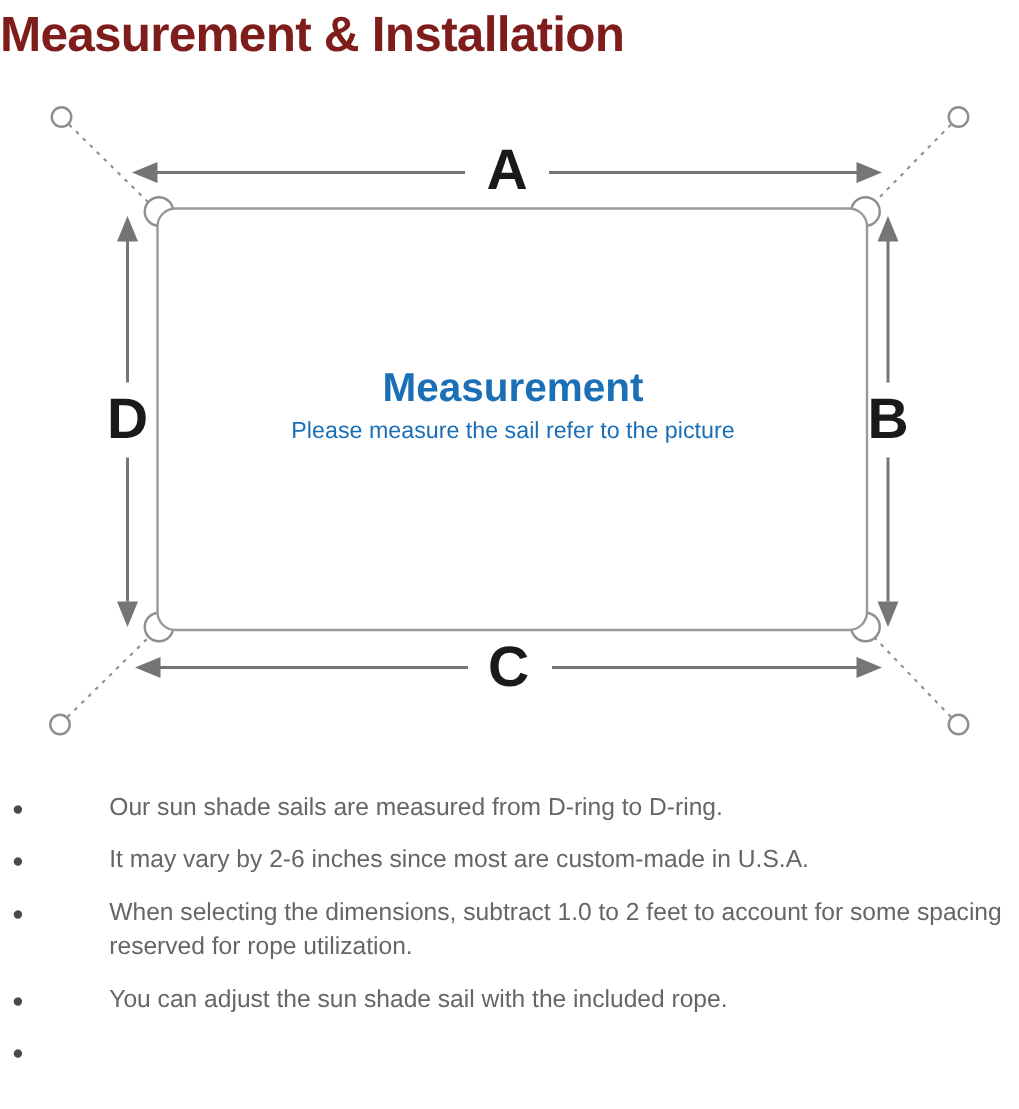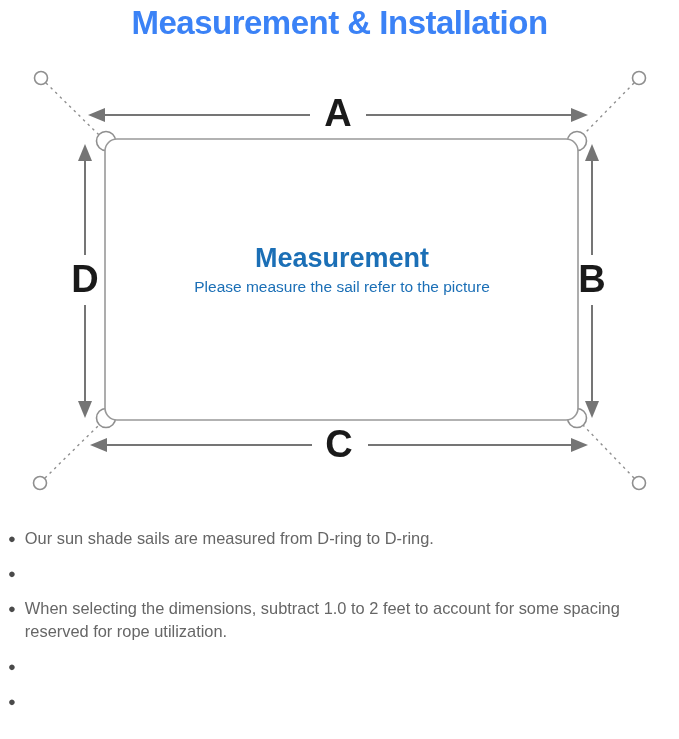--- a/index.html
+++ b/index.html
@@ -9,25 +9,25 @@
   }
   body {
     width: 679px;
     height: 739px;
     position: relative;
     overflow: hidden;
     font-family: "Liberation Sans", sans-serif;
   }
   .page-title {
     margin: 4px 0 0 0;
-    text-align: center;
+    text-align: left;
     font-size: 33px;
     font-weight: bold;
     letter-spacing: -0.5px;
-    color: #3b82f6;
+    color: #7f1d1d;
   }
   .diagram-wrap {
     position: absolute;
     top: 55px;
     left: 0;
     width: 679px;
     height: 460px;
   }
   svg text {
     font-family: "Liberation Sans", sans-serif;
@@ -63,20 +63,21 @@
   .bullet {
     flex: 0 0 auto;
     color: #4a4a4a;
     font-size: 13px;
     line-height: 23px;
     margin-right: 9px;
   }
   .note-text {
     white-space: pre-wrap;
     max-width: 640px;
+    margin-left: 48px;
   }
 </style>
 </head>
 <body>
 
 <h1 class="page-title">Measurement &amp; Installation</h1>
 
 <div class="diagram-wrap">
   <svg width="679" height="460" viewBox="0 0 679 460">
 
@@ -126,25 +127,27 @@
   </svg>
 </div>
 
 <ul class="notes">
   <li class="note-item">
     <span class="bullet">●</span>
     <span class="note-text">Our sun shade sails are measured from D-ring to D-ring.</span>
   </li>
   <li class="note-item">
     <span class="bullet">●</span>
+    <span class="note-text">It may vary by 2-6 inches since most are custom-made in U.S.A.</span>
   </li>
   <li class="note-item">
     <span class="bullet">●</span>
     <span class="note-text">When selecting the dimensions, subtract 1.0 to 2 feet to account for some spacing
 reserved for rope utilization.</span>
   </li>
   <li class="note-item">
     <span class="bullet">●</span>
+    <span class="note-text">You can adjust the sun shade sail with the included rope.</span>
   </li>
   <li class="note-item">
     <span class="bullet">●</span>
   </li>
 </ul>
 
 </body></html>

